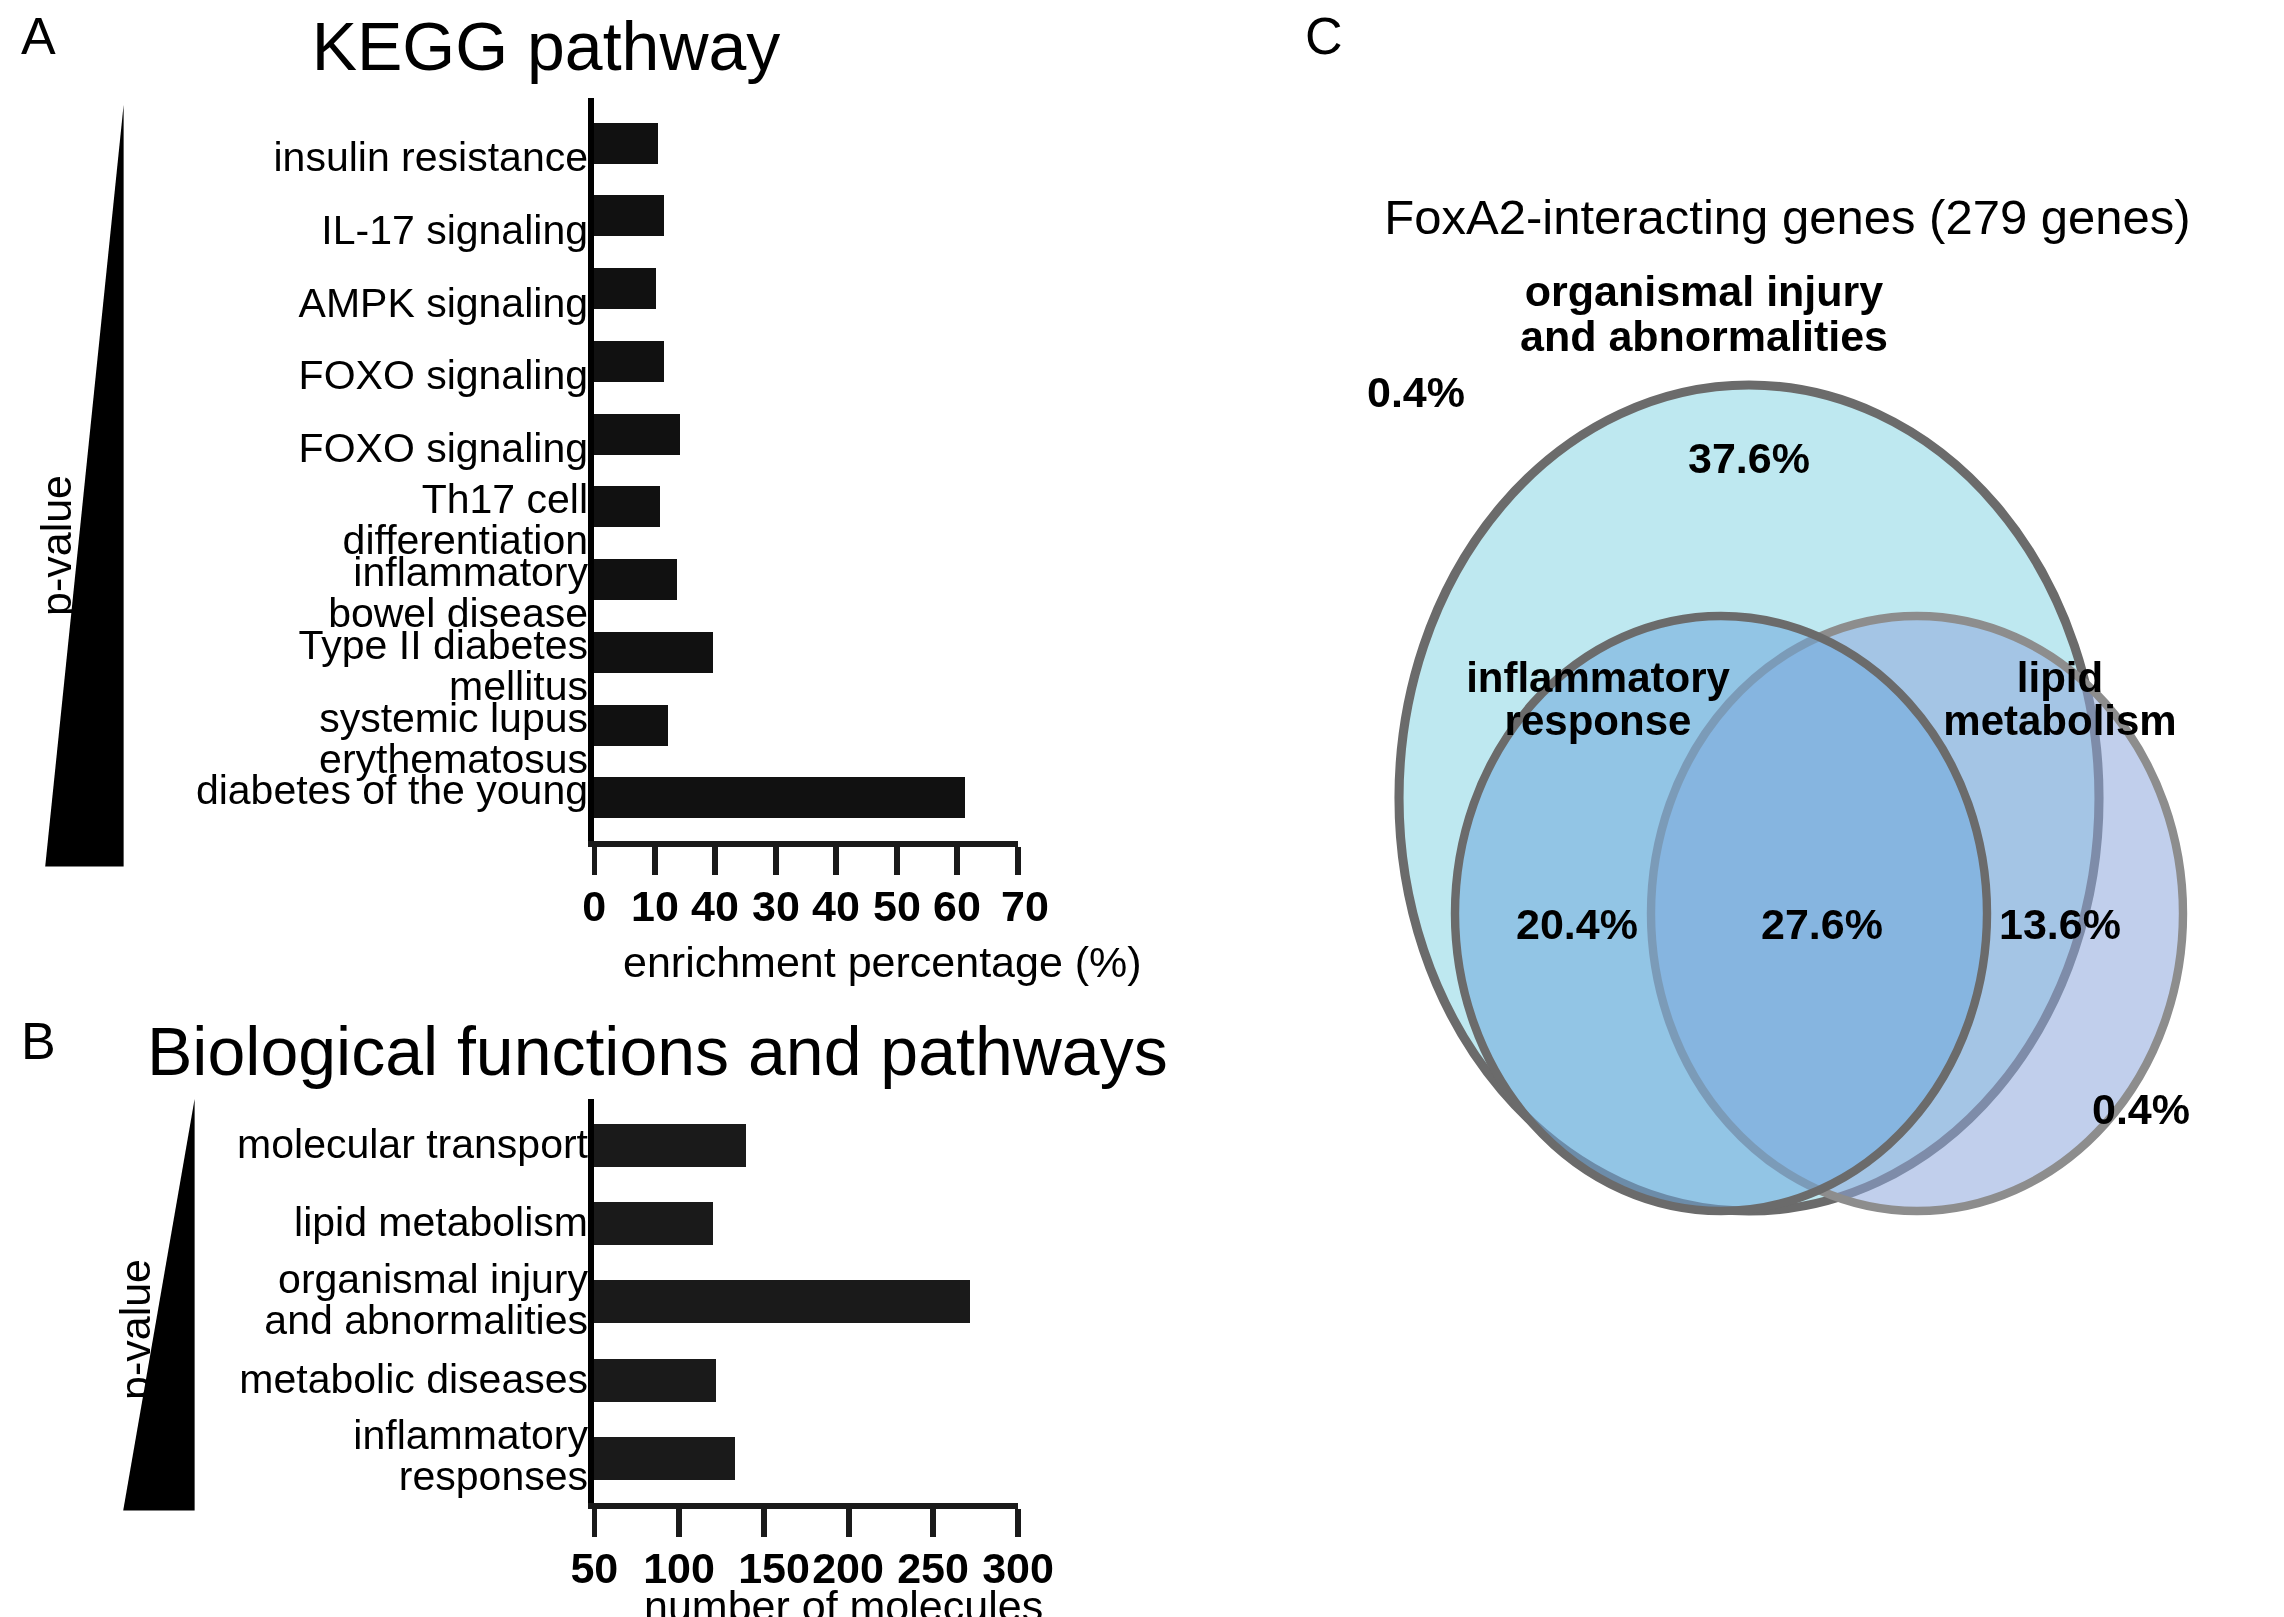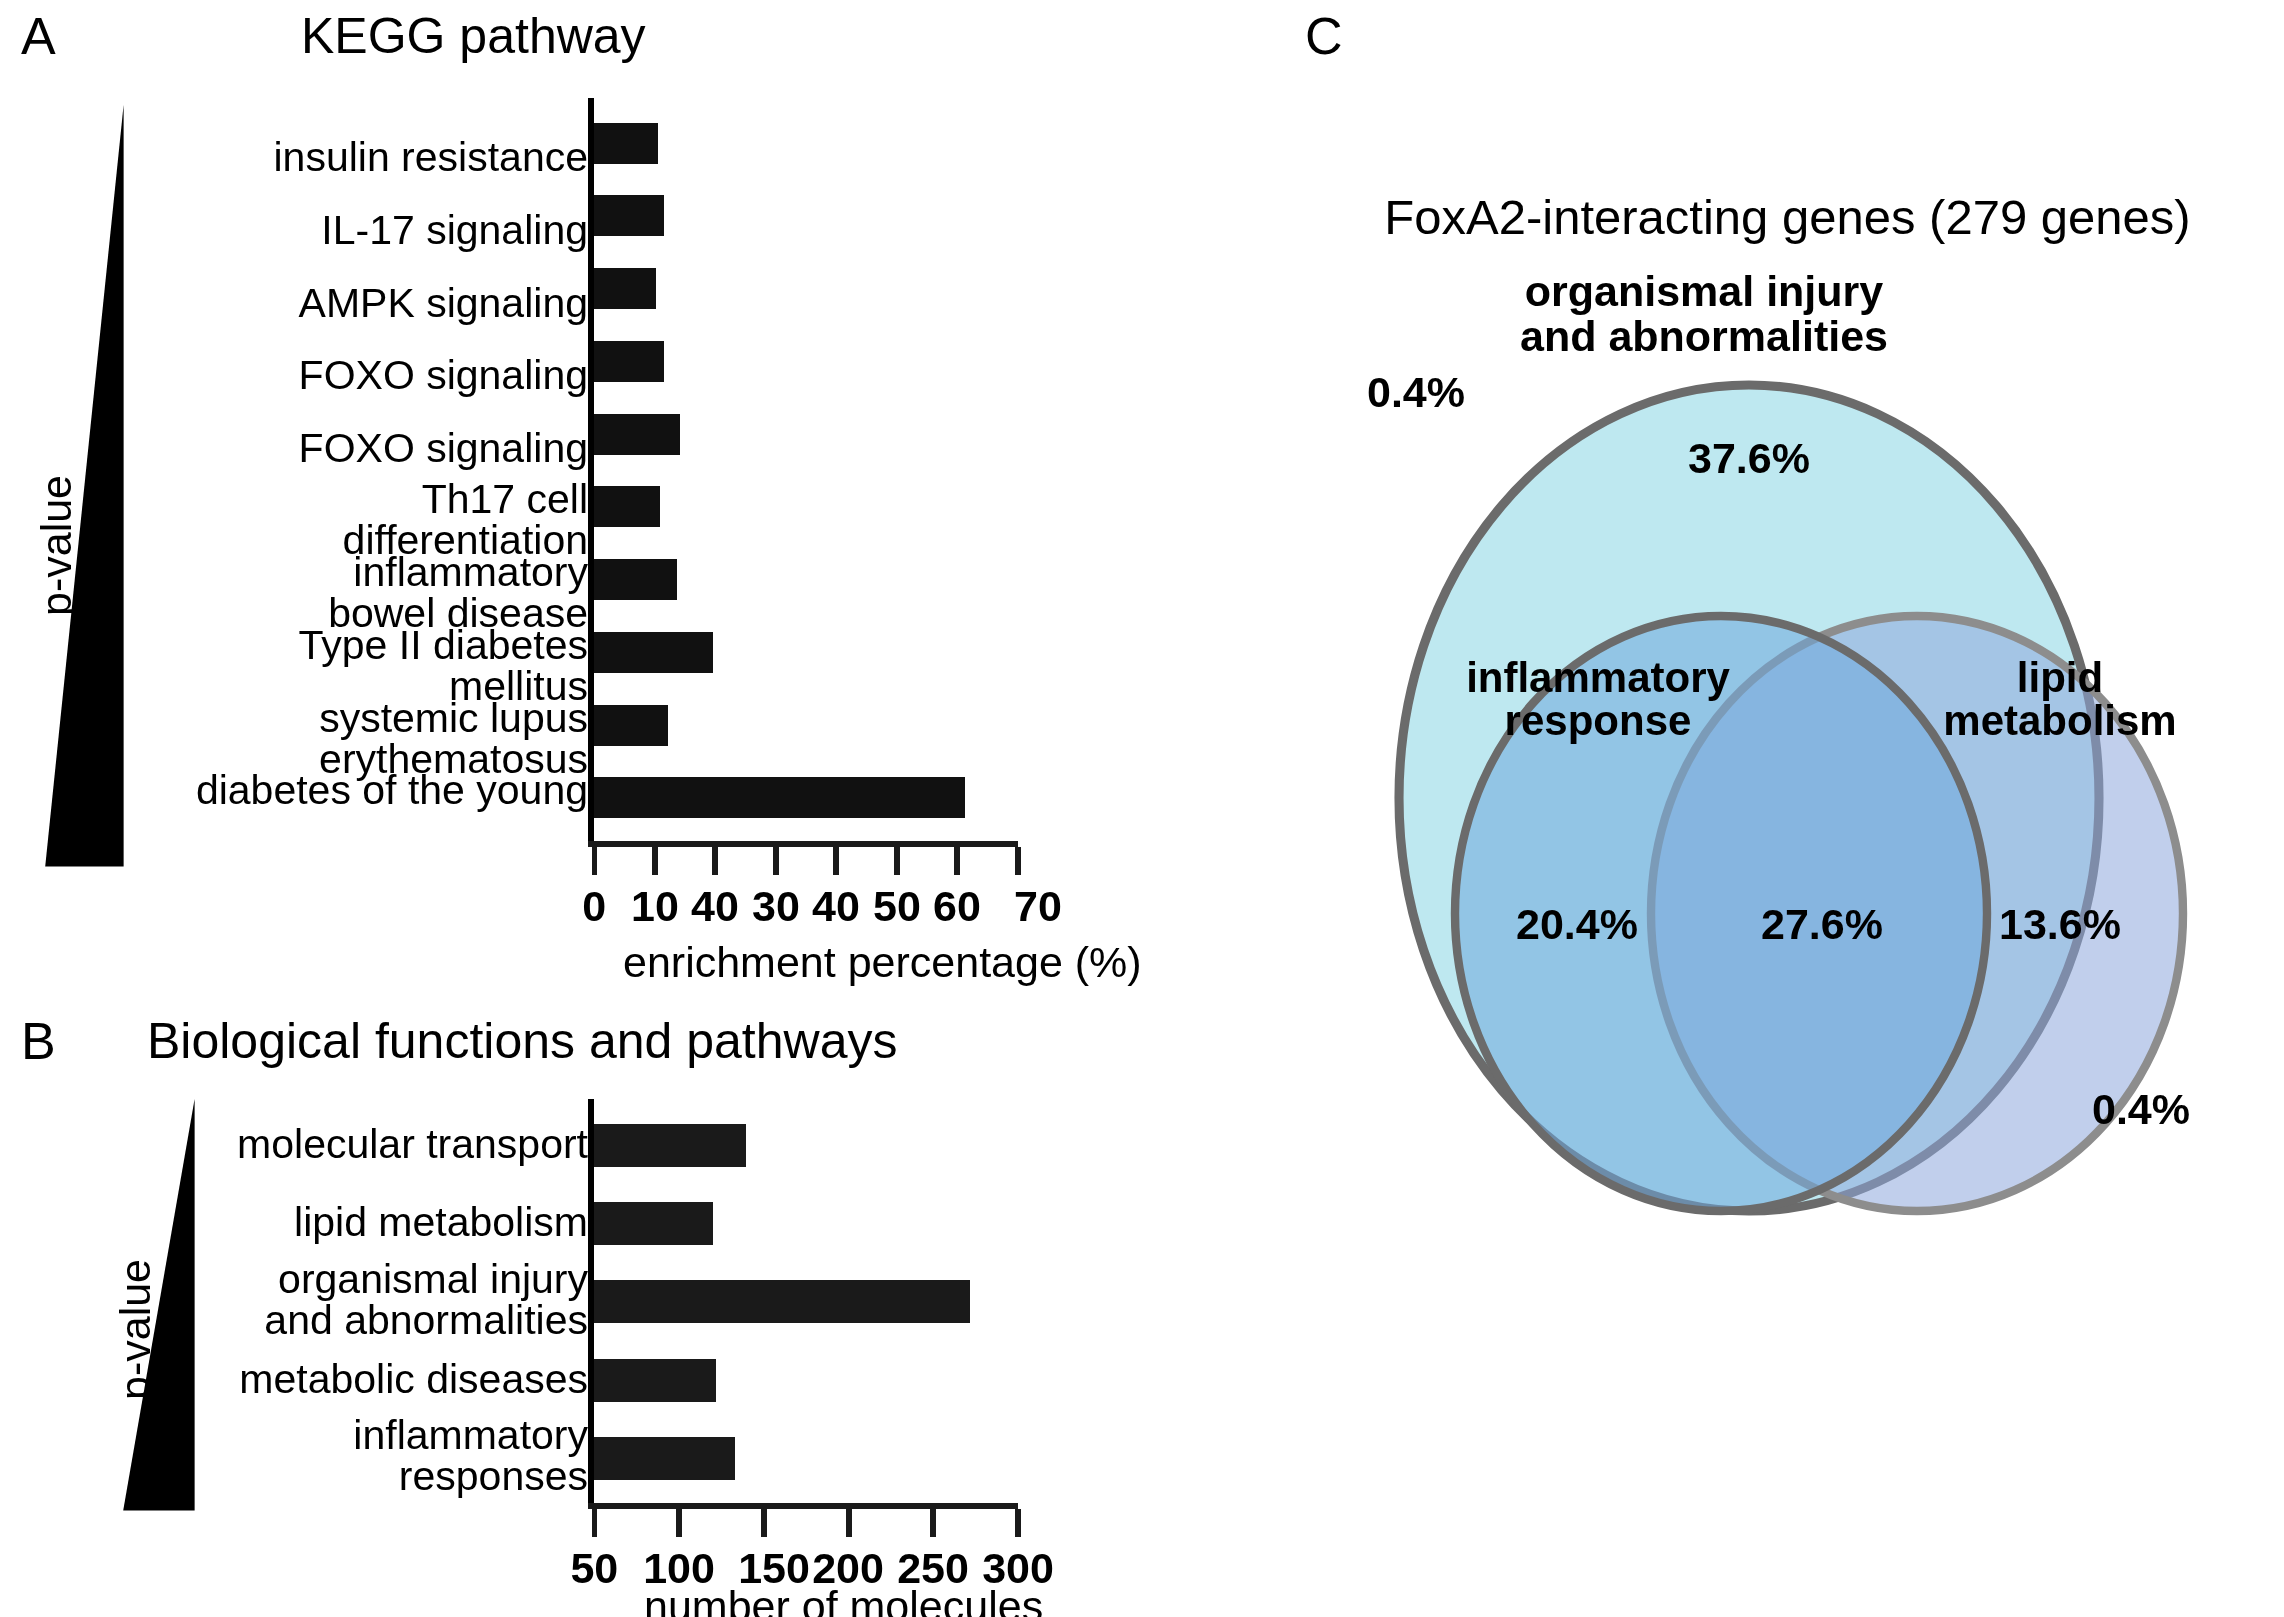--- a/index.html
+++ b/index.html
@@ -5,21 +5,21 @@
   html,body{margin:0;padding:0;background:#fff;}
   body{width:2284px;height:1618px;position:relative;font-family:"Liberation Sans",sans-serif;color:#000;overflow:hidden;}
 
   .panel-letter{position:absolute;font-size:52px;font-weight:400;line-height:1;}
 
   
   #panelA{position:absolute;left:0;top:0;width:1302px;height:994px;}
   #panelB{position:absolute;left:0;top:1008px;width:1302px;height:609px;}
   #panelC{position:absolute;left:1291px;top:0;width:993px;height:1253px;}
 
-  .chart-title{position:absolute;font-size:50px;text-align:left;white-space:nowrap;}
+  .chart-title{position:absolute;font-size:68px;text-align:center;white-space:nowrap;}
 
   .tri-wrap{position:absolute;}
   .tri{width:100%;height:100%;}
   .pval-label{position:absolute;font-size:43px;white-space:nowrap;
       transform:rotate(-90deg);transform-origin:left top;}
 
   .cat-labels{position:absolute;text-align:right;}
   .cat{position:absolute;right:0;font-size:41px;line-height:1.0;text-align:right;white-space:nowrap;}
 
   .plot{position:absolute;}
@@ -110,21 +110,21 @@
       <div class="tlabel" style="left: 127px; top: 784px;">40</div>
       <div class="tick" style="left: 185px; top: 749px;"></div>
       <div class="tlabel" style="left: 188px; top: 784px;">30</div>
       <div class="tick" style="left: 245px; top: 749px;"></div>
       <div class="tlabel" style="left: 248px; top: 784px;">40</div>
       <div class="tick" style="left: 306px; top: 749px;"></div>
       <div class="tlabel" style="left: 309px; top: 784px;">50</div>
       <div class="tick" style="left: 366px; top: 749px;"></div>
       <div class="tlabel" style="left: 369px; top: 784px;">60</div>
       <div class="tick" style="left: 427px; top: 749px;"></div>
-      <div class="tlabel" style="left: 450px; top: 784px;">70</div>
+      <div class="tlabel" style="left: 437px; top: 784px;">70</div>
     </div>
 
   <div class="axis-title" style="left:623px;top:938px;">enrichment percentage (%)</div>
 </div>
 
 <div id="panelB">
   <div class="panel-letter" style="left:21px;top:7px;">B</div>
 
   <div class="chart-title" style="left:147px;top:4.2px;width:980px;">Biological functions and pathways</div>
 

